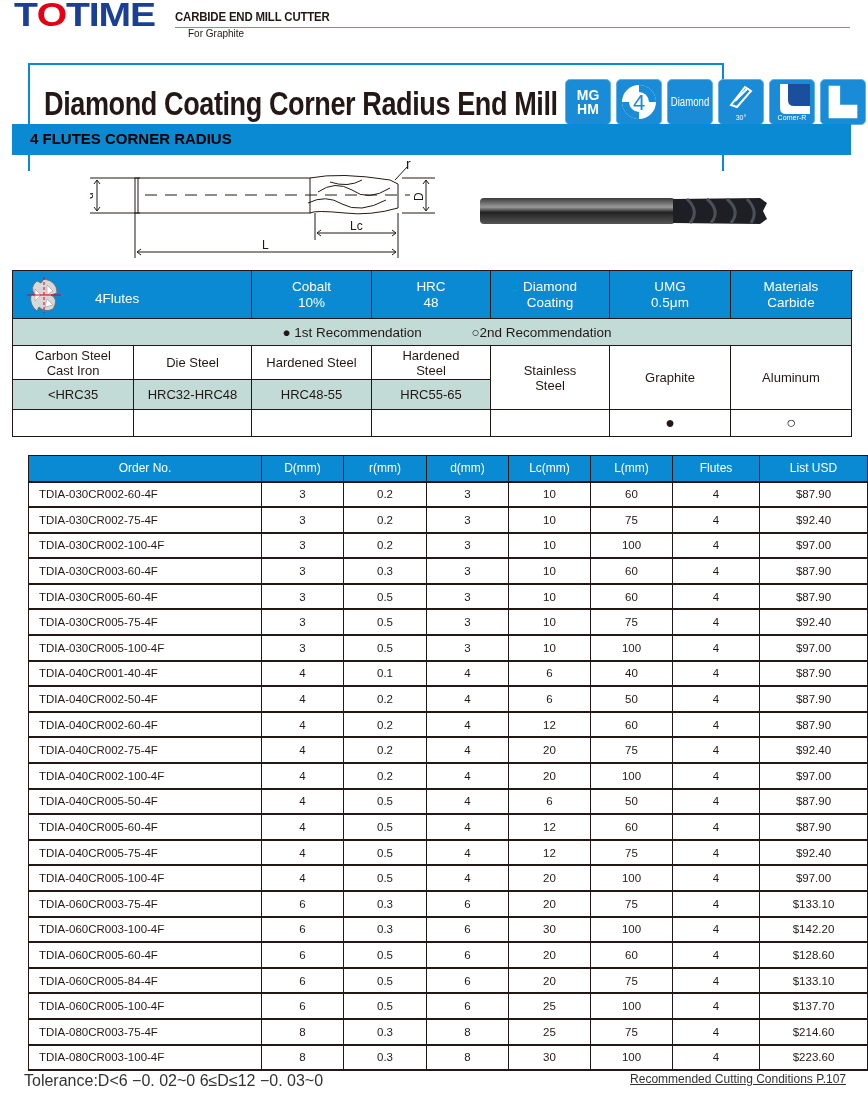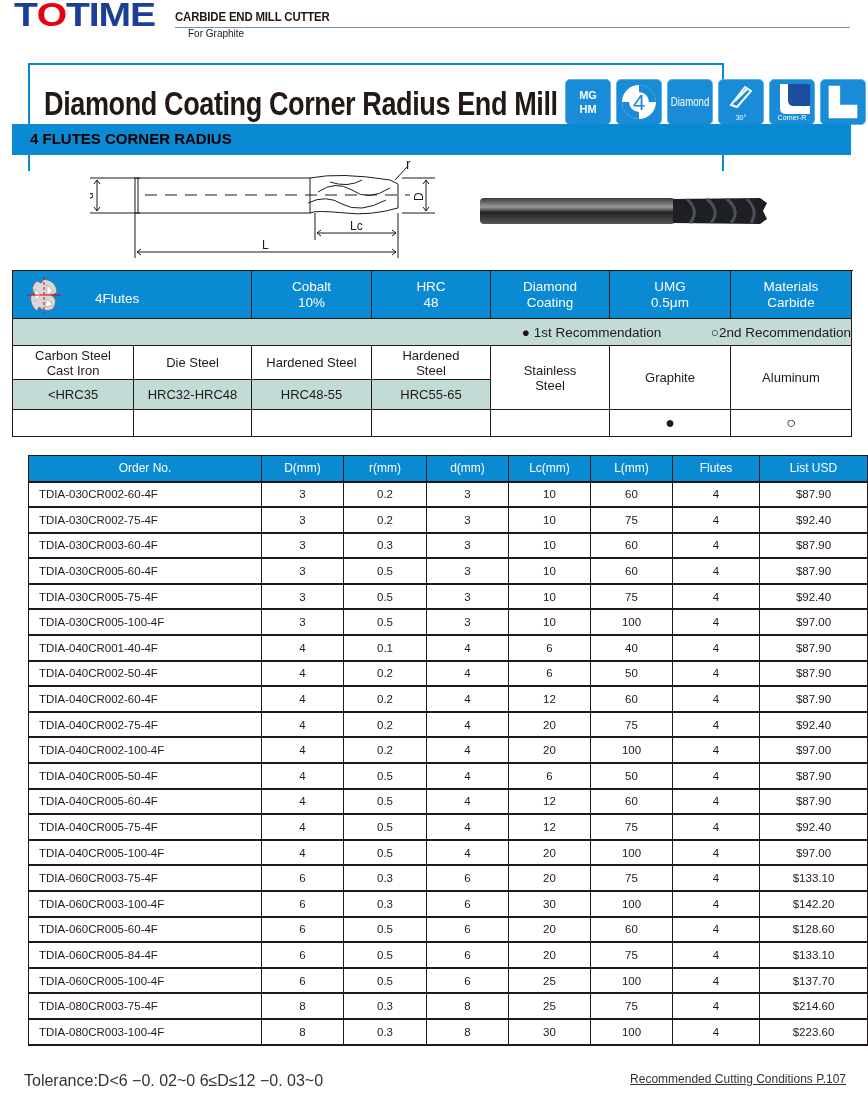--- a/index.html
+++ b/index.html
@@ -13,35 +13,35 @@
   .brand-sub { position: absolute; left: 175px; top: 9px; width: 680px; }
   .brand-line1 { font-weight: bold; font-size: 13px; color: #231815; transform: scaleX(0.88); transform-origin: left; white-space: nowrap; letter-spacing: -0.2px; }
   .brand-rule { position: absolute; left: 0; top: 18px; width: 675px; height: 1px; background: #7a8fb8; }
   .brand-line2 { position: absolute; left: 13px; top: 19px; font-weight: normal; font-size: 10px; color: #231815; white-space: nowrap; }
 
   
   .title-box { position: absolute; left: 28px; top: 51px; width: 696px; height: 108px; border: 2px solid #0a8ad2; border-bottom: none; margin-top: 12px; }
   .title-text { position: absolute; left: 14px; top: 20px; font-weight: bold; font-size: 33px; color: #231815; transform: scaleX(0.82); transform-origin: left top; white-space: nowrap; letter-spacing: -0.5px; }
   .badges { position: absolute; left: 535px; top: 14px; display: flex; gap: 5px; }
   .badge { width: 46px; height: 46px; background: #1a8bd6; border-radius: 5px; border: 1px solid #5fb2e8; color: #fff; display: flex; align-items: center; justify-content: center; position: relative; overflow: hidden; }
-  .badge.mg { font-weight: bold; font-size: 11px; line-height: 14px; text-align: center; }
+  .badge.mg { font-weight: bold; font-size: 14px; line-height: 14px; text-align: center; }
   .badge.dia { font-size: 12px; transform-origin: center; }
   .badge.dia span { display: inline-block; transform: scaleX(0.8); }
   .badge small { position: absolute; bottom: 3px; left: 0; right: 0; text-align: center; font-size: 7px; }
   .subbar { position: absolute; left: 12px; top: 124px; width: 839px; height: 31px; background: #0a8ad2; color: #000000; font-weight: bold; font-size: 15px; padding: 6px 0 0 18px; }
 
   
   .diagram { position: absolute; left: 90px; top: 158px; width: 360px; height: 100px; }
   .photo { position: absolute; left: 475px; top: 195px; width: 300px; height: 32px; }
 
   
   .spec { position: absolute; left: 12px; top: 264px; width: 839px; border-collapse: collapse; table-layout: fixed; margin-top: 6px; }
   .spec td { border: 1.5px solid #231815; text-align: center; vertical-align: middle; font-size: 13px; }
   .spec .blue td { background: #0a8ad2; color: #fff; height: 48px; line-height: 16px; font-size: 13.5px; }
-  .spec .rec td { background: #c2dbd7; height: 27px; text-align: right; padding-left: 30px; font-size: 13.5px; }
+  .spec .rec td { background: #c2dbd7; height: 27px; text-align: center; padding-left: 30px; font-size: 13.5px; }
   .spec .mat td { height: 34px; line-height: 15px; }
   .spec .hrc td { height: 30px; }
   .spec .tint { background: #c2dbd7; }
   .spec .marks td { height: 27px; font-size: 16px; }
   .flute-cell { position: relative; text-align: left !important; }
   .flute-icon { position: absolute; left: 14px; top: 6px; }
   .flute-label { position: absolute; left: 82px; top: 20px; }
 
   
   .orders { position: absolute; left: 28px; top: 455px; width: 839px; border-collapse: collapse; table-layout: fixed; }
@@ -253,20 +253,30 @@
         <td class="ord">TDIA-030CR002-75-4F</td>
         <td>3</td>
         <td>0.2</td>
         <td>3</td>
         <td>10</td>
         <td>75</td>
         <td>4</td>
         <td>$92.40</td>
       </tr>
       <tr>
+        <td class="ord">TDIA-030CR002-100-4F</td>
+        <td>3</td>
+        <td>0.2</td>
+        <td>3</td>
+        <td>10</td>
+        <td>100</td>
+        <td>4</td>
+        <td>$97.00</td>
+      </tr>
+      <tr>
         <td class="ord">TDIA-030CR003-60-4F</td>
         <td>3</td>
         <td>0.3</td>
         <td>3</td>
         <td>10</td>
         <td>60</td>
         <td>4</td>
         <td>$87.90</td>
       </tr>
       <tr>

